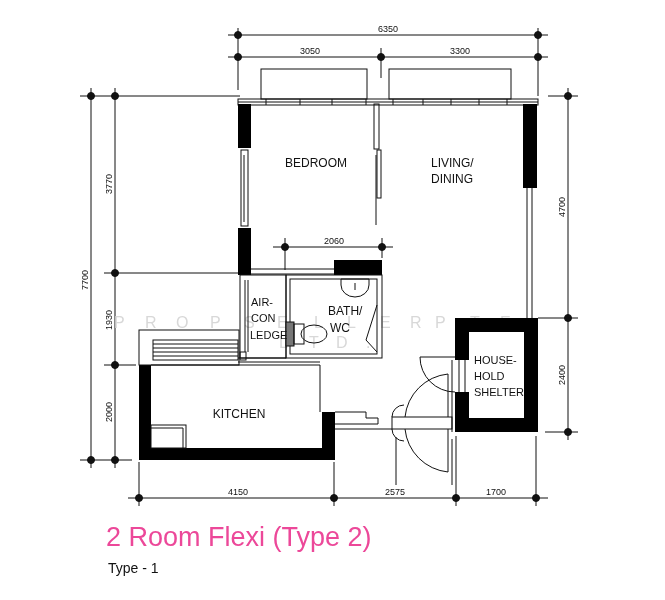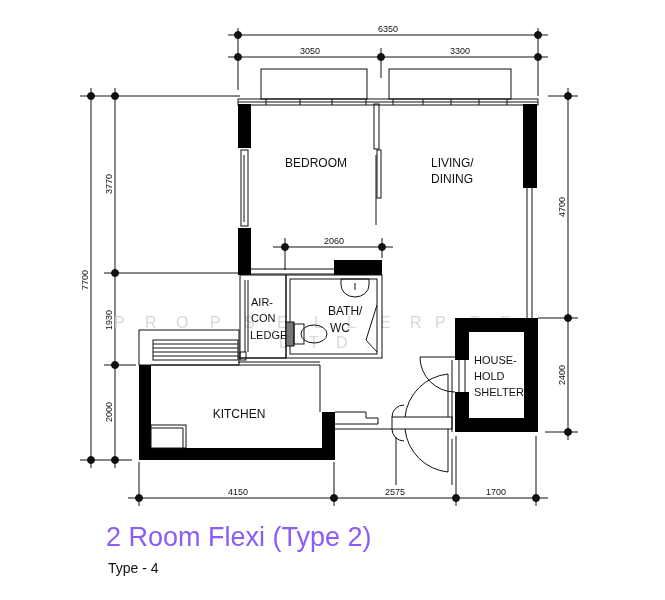--- a/index.html
+++ b/index.html
@@ -3,21 +3,21 @@
   <meta charset="utf-8">
   <style>
     html, body { margin: 0; padding: 0; background: #ffffff; }
     body { width: 665px; height: 600px; position: relative; overflow: hidden;
            font-family: "Liberation Sans", sans-serif; }
     #plan { position: absolute; left: 0; top: 0; }
     .dim-text { font-family: "Liberation Sans", sans-serif; font-size: 9px; fill: #111; }
     .room-text { font-family: "Liberation Sans", sans-serif; font-size: 12px; fill: #111; }
     .room-text-sm { font-family: "Liberation Sans", sans-serif; font-size: 11px; fill: #111; }
     .wm { font-family: "Liberation Sans", sans-serif; font-size: 16px; fill: #d8d8d8; letter-spacing: 0; }
-    .title { position: absolute; left: 106px; top: 524px; font-size: 27px; color: #8b5cf6;
+    .title { position: absolute; left: 106px; top: 524px; font-size: 27px; color: #ec4899;
              font-family: "Liberation Sans", sans-serif; line-height: 1; text-align: right; }
     .subtitle { position: absolute; left: 108px; top: 561px; font-size: 14px; color: #111;
                 font-family: "Liberation Sans", sans-serif; line-height: 1; }
   </style>
 </head>
 <body>
 
 <svg id="plan" width="665" height="600" viewBox="0 0 665 600" xmlns="http://www.w3.org/2000/svg">
 
   <g stroke="#111" stroke-width="1" fill="#111">
@@ -230,13 +230,13 @@
     <text class="room-text" x="328" y="315">BATH/</text>
     <text class="room-text" x="330" y="332">WC</text>
     <text class="room-text" x="239" y="418" text-anchor="middle">KITCHEN</text>
     <text class="room-text-sm" x="474" y="364">HOUSE-</text>
     <text class="room-text-sm" x="474" y="380">HOLD</text>
     <text class="room-text-sm" x="474" y="396">SHELTER</text>
   </g>
 </svg>
 
 <div class="title">2 Room Flexi (Type 2)</div>
-<div class="subtitle">Type - 4</div>
+<div class="subtitle">Type - 1</div>
 
 </body></html>

